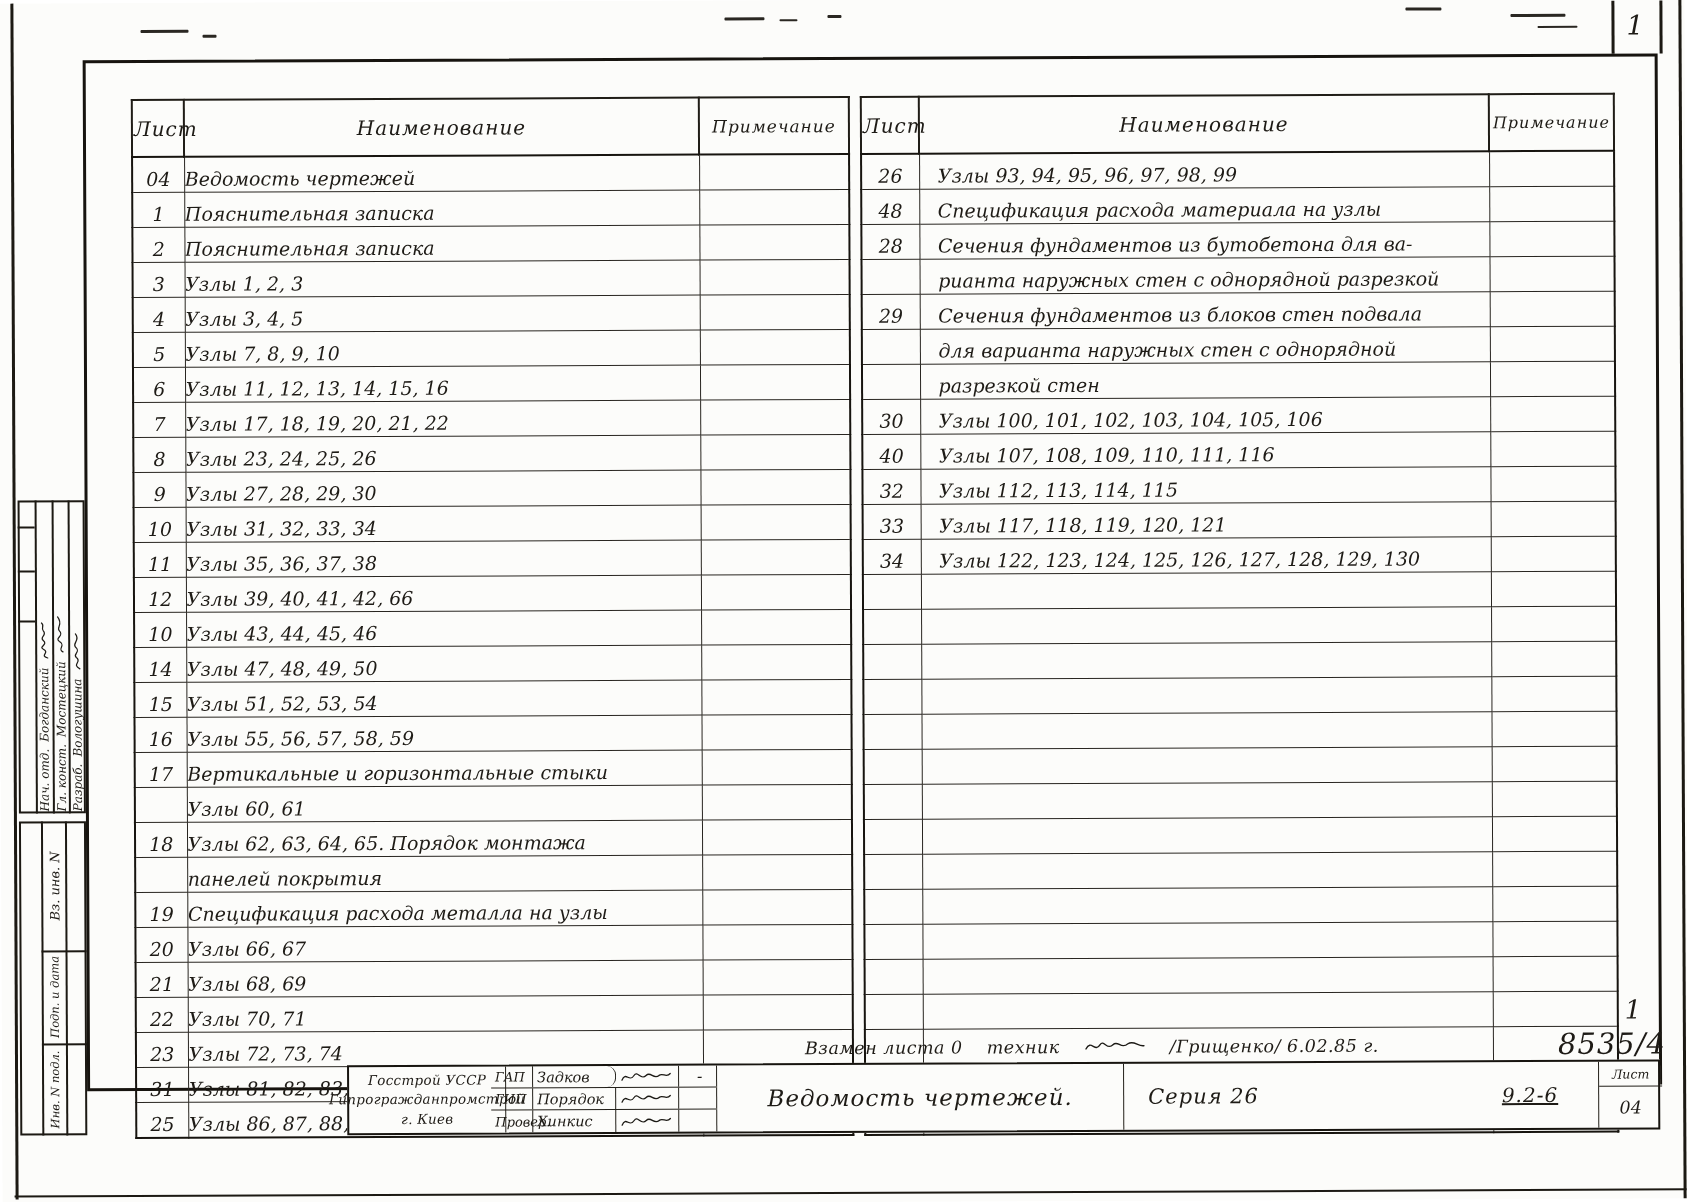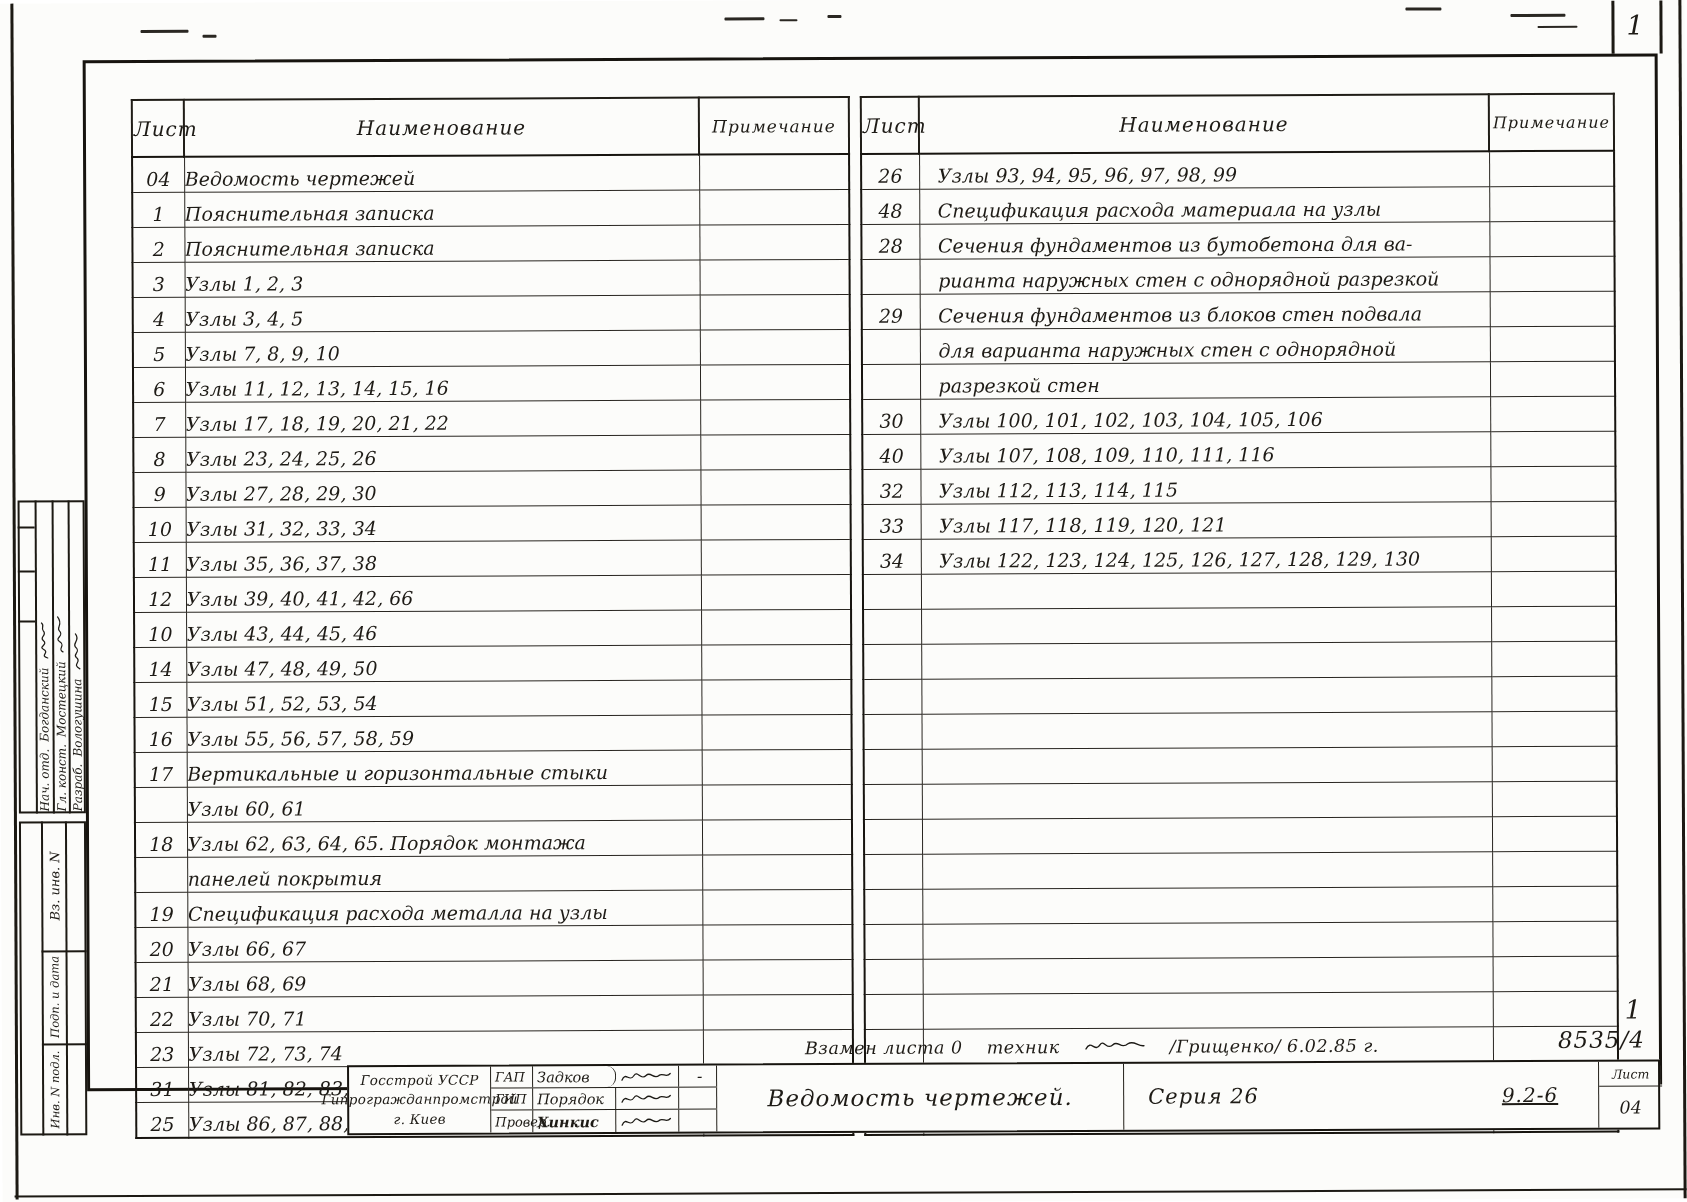--- a/index.html
+++ b/index.html
@@ -487,33 +487,33 @@
 
         <tr>
           <td class="c-sheet"></td>
           <td class="c-name" style="padding-left:18px;"></td>
           <td class="c-note"></td>
         </tr>
       </tbody>
   </table>
 
   <div class="hw" style="position:absolute;left:1623px;top:998px;font-size:26px;">1</div>
-  <div class="hw" style="position:absolute;left:1556px;top:1030px;font-size:23px;letter-spacing:1px;">8535/4</div>
+  <div class="hw" style="position:absolute;left:1556px;top:1030px;font-size:29px;letter-spacing:1px;">8535/4</div>
 
   <div id="revnote" class="hw">
     <span>Взамен листа 0</span>
     <span>техник</span>
     <svg class="sig" width="62" height="16" viewBox="0 0 62 16" style="margin-bottom:3px;">
         <path d="M2 11 C7 1 11 15 16 7 C20 1 23 13 29 7 C34 2 37 12 44 6 C50 2 54 9 60 8"></path>
       </svg>
     <span>/Грищенко/ 6.02.85 г.</span>
   </div>
 
   <div id="tblock">
-    <div class="cell tb-org hw" style="left:0;top:0;width:142px;height:100%;">
+    <div class="cell tb-org hw" style="left:0;top:0;width:157px;height:100%;">
       <div>Госстрой УССР</div>
       <div>Гипрогражданпромстрой</div>
       <div>г. Киев</div>
     </div>
 
     <div class="tb-mid hw">
 
         <div class="tb-row">
           <span>ГАП</span>
           <span style="font-size:14.5px;border-radius:9px;">Задков</span>
@@ -531,21 +531,21 @@
           <div>
             <svg class="sig" width="52" height="15" viewBox="0 0 56 16">
               <path d="M2 12 C6 2 10 15 15 7 C19 1 22 13 28 7 C33 2 36 12 42 7 C46 4 50 10 54 5"></path>
             </svg>
           </div>
           <span style="justify-content:center;font-size:16px;"></span>
         </div>
 
         <div class="tb-row">
           <span>Провер.</span>
-          <span style="font-size:14.5px;font-weight:bold;">Хинкис</span>
+          <span style="font-size:14.5px;">Хинкис</span>
           <div>
             <svg class="sig" width="52" height="15" viewBox="0 0 56 16">
               <path d="M2 12 C6 2 10 15 15 7 C19 1 22 13 28 7 C33 2 36 12 42 7 C46 4 50 10 54 5"></path>
             </svg>
           </div>
           <span style="justify-content:center;font-size:16px;"></span>
         </div>
       </div>
 
     <div class="cell tb-title hw" style="left:368px;top:0;width:407px;height:100%;">

